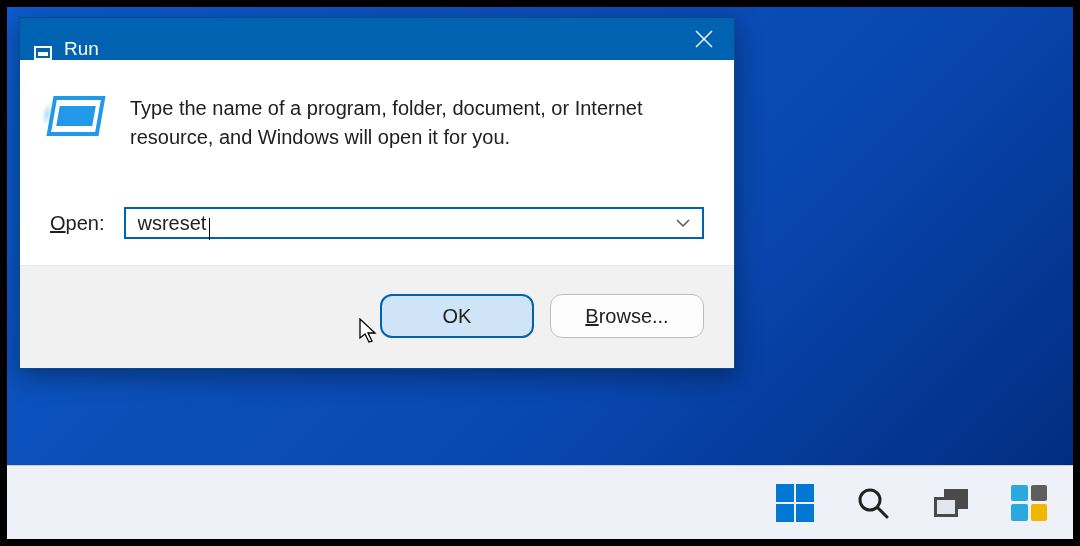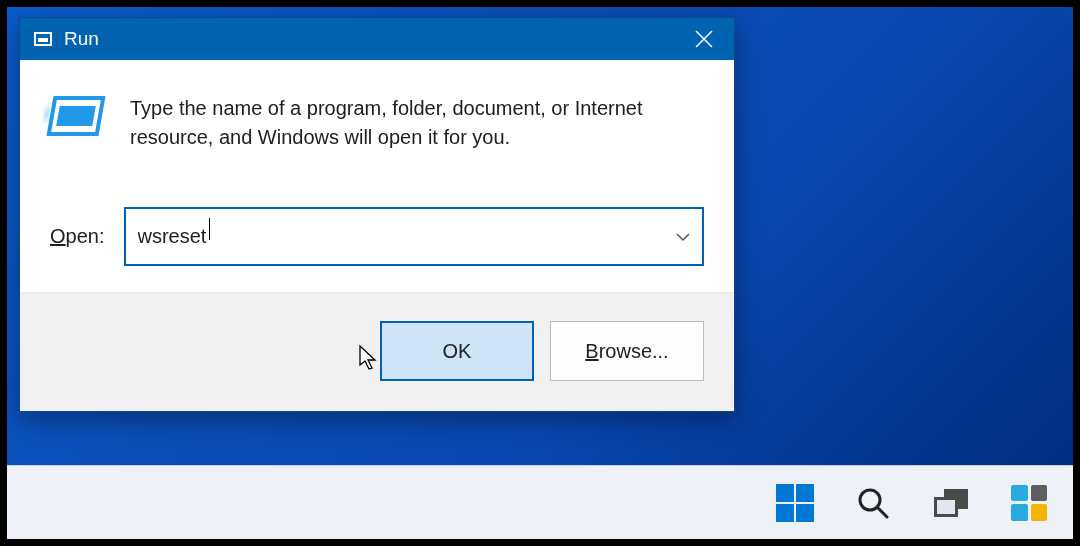--- a/index.html
+++ b/index.html
@@ -24,21 +24,21 @@
       left: 12px;
       width: 716px;
       background: #fff;
       border: 1px solid #0a4a8a;
       box-shadow: 0 8px 24px rgba(0,0,0,0.35);
     }
     .titlebar {
       background: #0063b1;
       height: 42px;
       display: flex;
-      align-items: center;
+      align-items: flex-end;
       color: #fff;
       font-size: 19px;
       padding-left: 14px;
       position: relative;
     }
     .titlebar .run-icon {
       width: 18px; height: 14px;
       border: 2px solid #fff;
       margin-right: 12px;
       position: relative;
@@ -113,21 +113,21 @@
       font-size: 20px;
       color: #202020;
     }
     .open-label u { text-decoration: underline; }
     .combo {
       flex: 1;
       position: relative;
     }
     .combo input {
       width: 100%;
-      height: 59px;
+      height: 32px;
       border: 2px solid #0063b1;
       padding: 0 40px 0 12px;
       font-size: 20px;
       font-family: inherit;
       color: #222;
       outline: none;
     }
     .combo .chev {
       position: absolute;
       right: 14px; top: 50%;
@@ -146,28 +146,28 @@
       background: #f1f1f1;
       border-top: 1px solid #e9e9e9;
       padding: 28px 30px 30px 30px;
       display: flex;
       justify-content: flex-end;
       gap: 16px;
       position: relative;
     }
     .btn {
       width: 154px;
-      height: 60px;
+      height: 44px;
       border: 1px solid #bcbcbc;
       background: #fdfdfd;
       font-size: 20px;
       font-family: inherit;
       color: #222;
       cursor: pointer;
-      border-radius: 0;
+      border-radius: 12px;
       display: flex;
       align-items: center;
       justify-content: center;
     }
     .btn.primary {
       background: #cfe4f7;
       border: 2px solid #0063b1;
     }
     .cursor {
       position: absolute;

